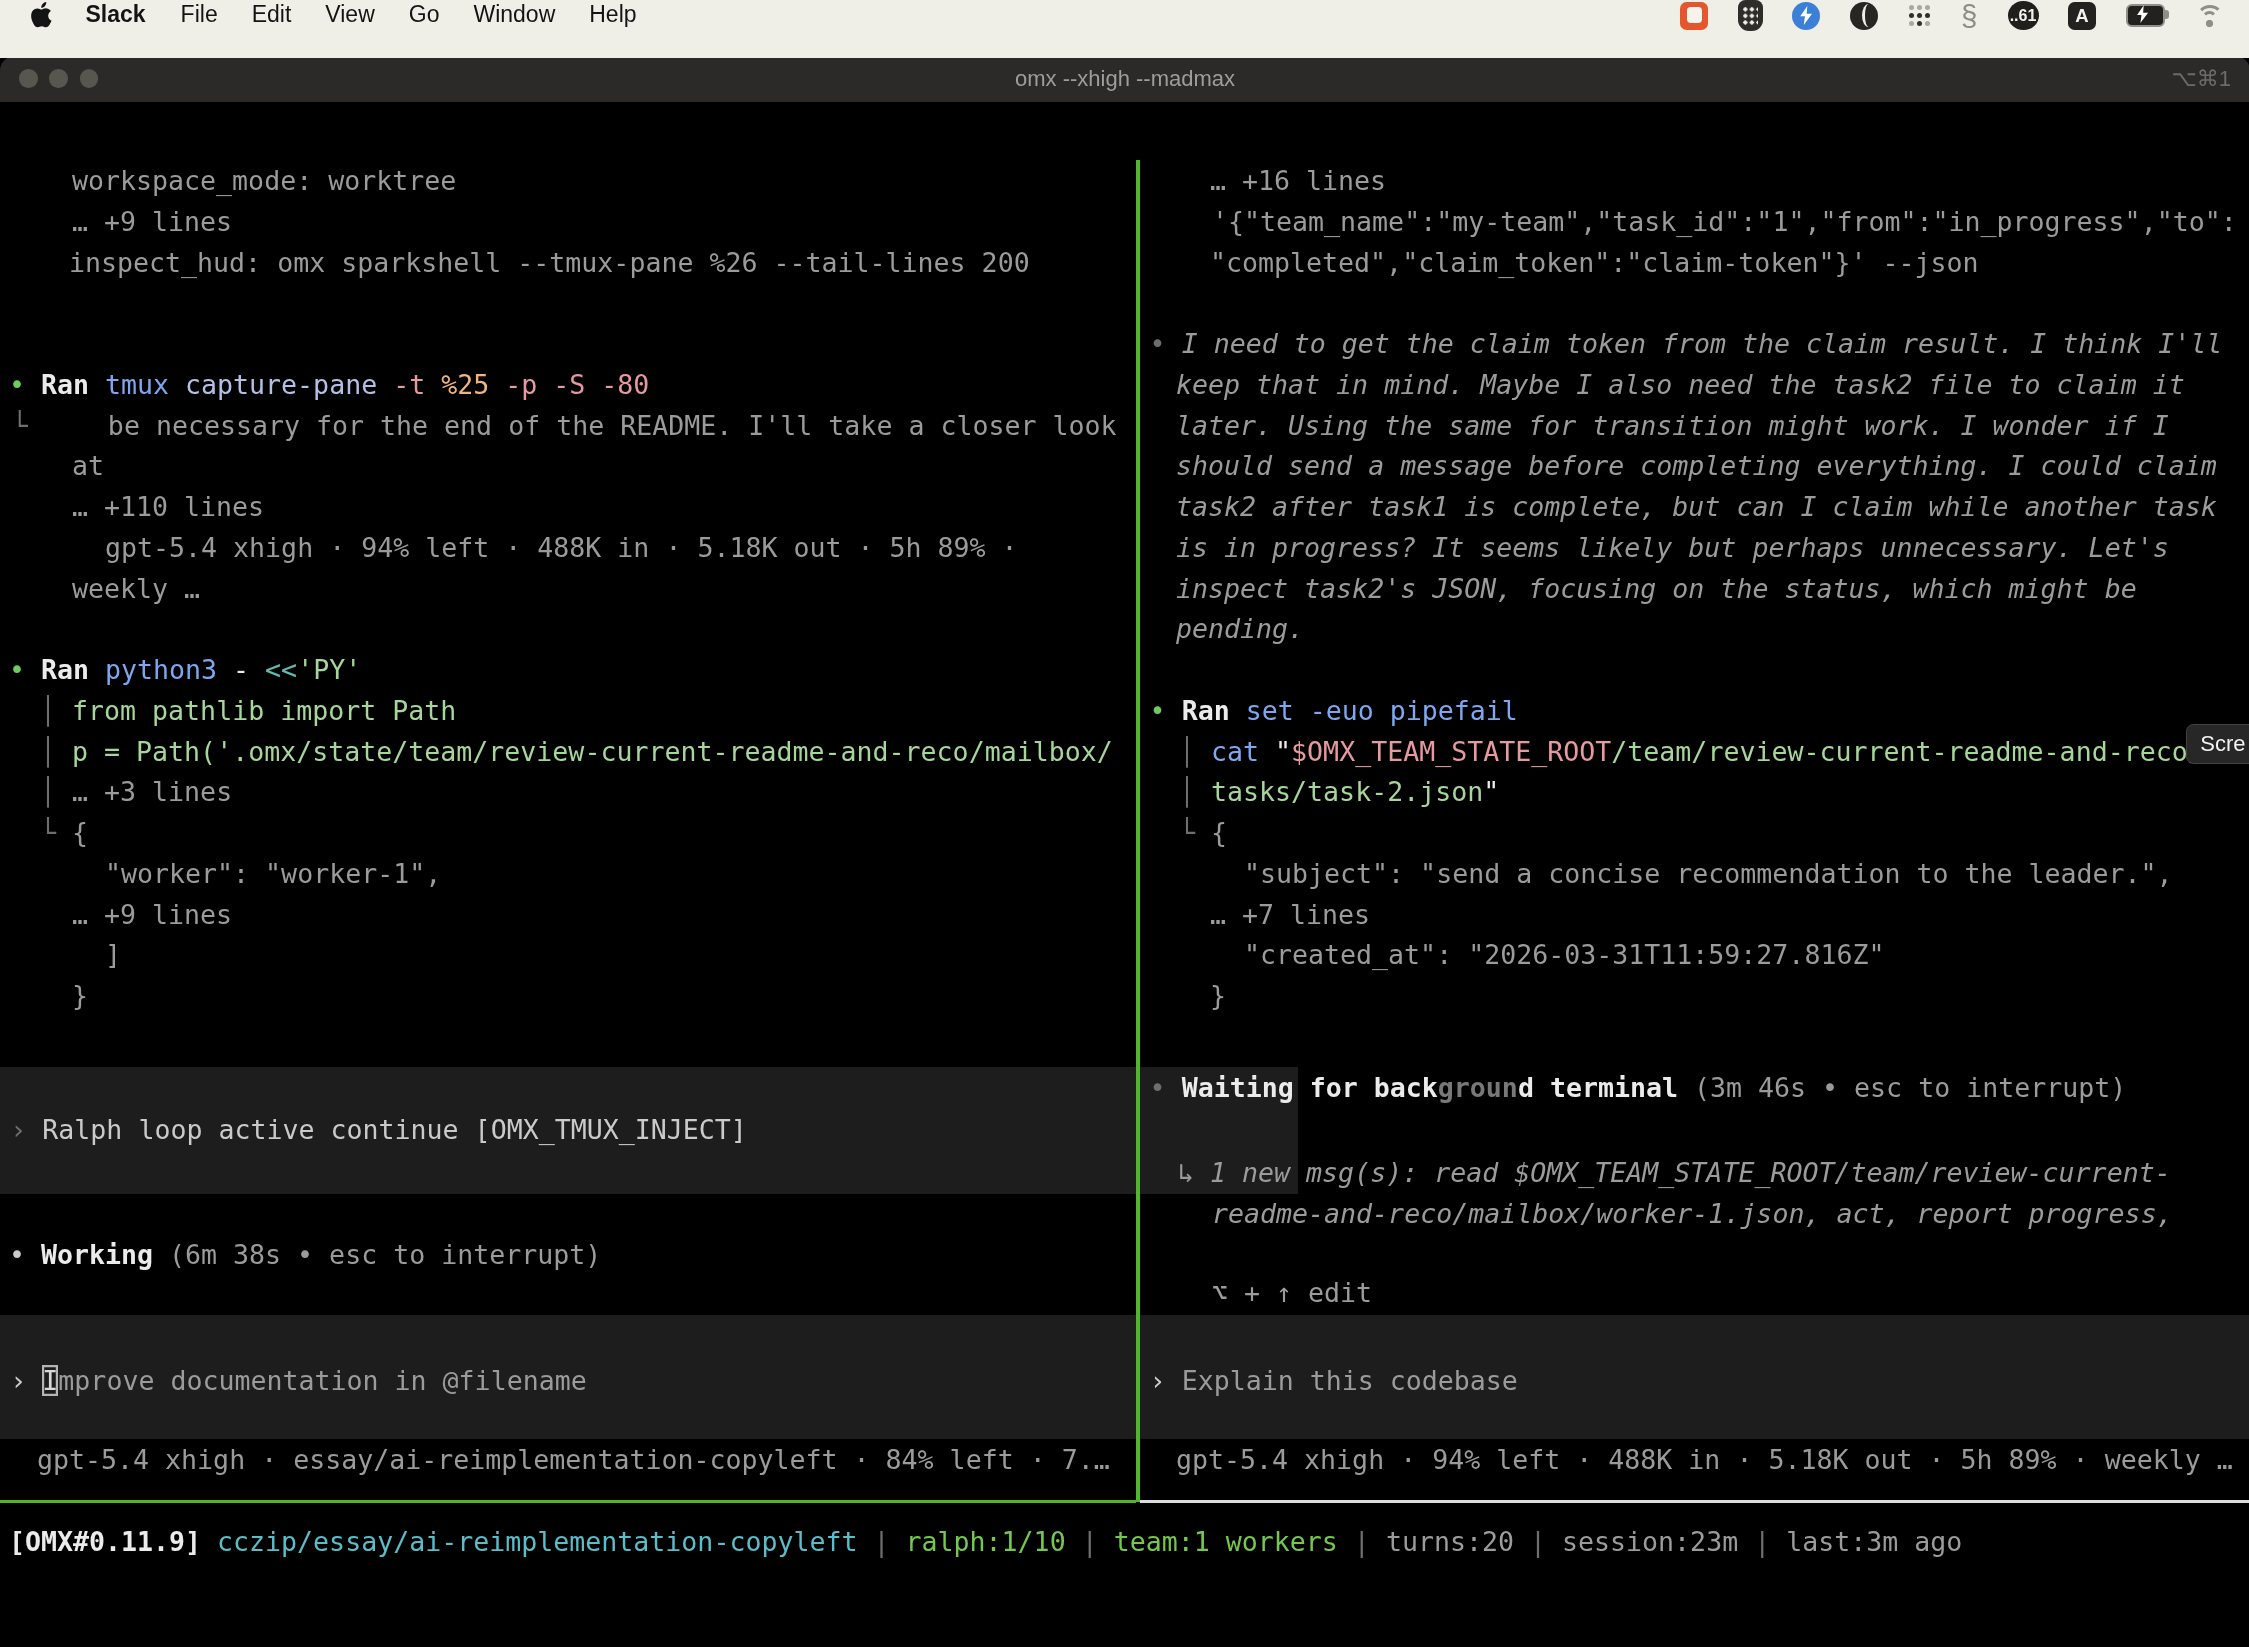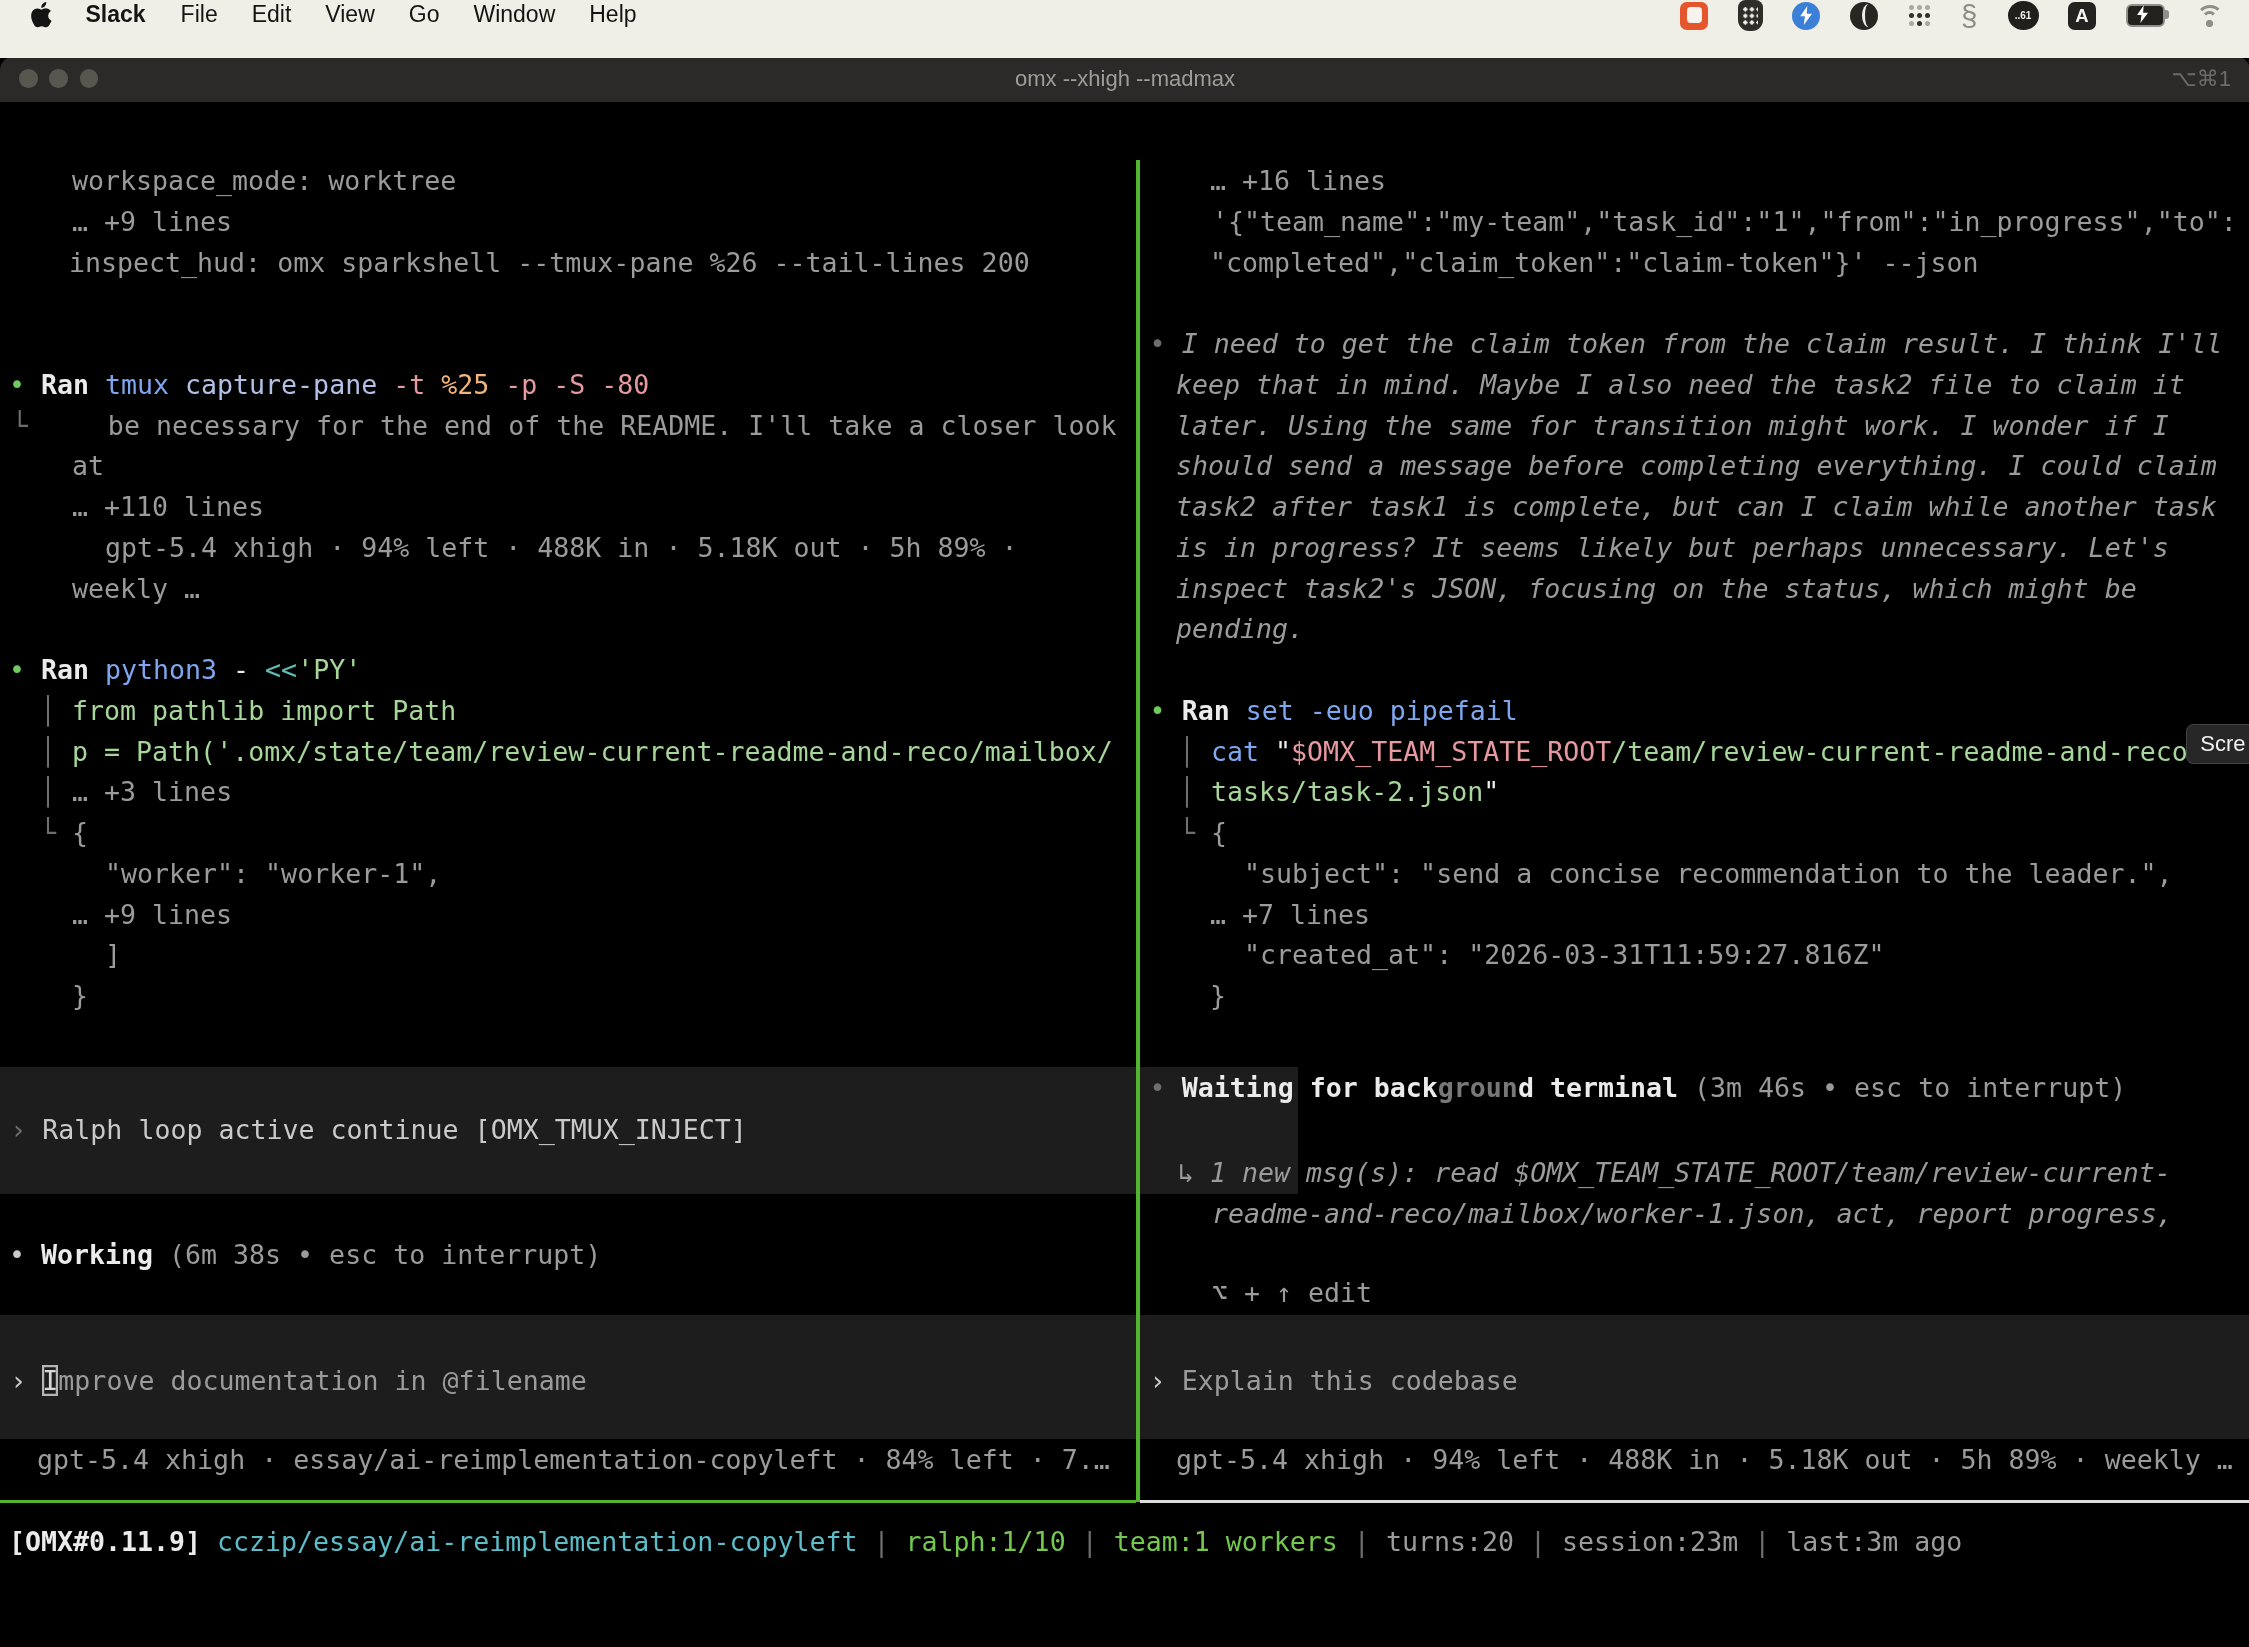--- a/index.html
+++ b/index.html
@@ -30,21 +30,21 @@
   .crescent-app-icon{width:28px;height:28px;border-radius:50%;background:#262622;}
   .crescent-app-icon::before{content:"";position:absolute;left:12.5px;top:2.2px;width:10.3px;height:23px;
     border-left:3.7px solid #efede6;border-radius:50%;}
   .dots-grid-icon{width:23.6px;height:23.6px;}
   .dots-grid-icon::before{content:"";position:absolute;left:1.5px;top:1.5px;width:5.2px;height:5.2px;border-radius:50%;
     background:#a9a8a2;box-shadow:8px 0 #a9a8a2,16px 0 #a9a8a2,0 8px #323129,8px 8px #323129,
     16px 8px #323129,0 16px #a9a8a2,8px 16px #323129,16px 16px #a9a8a2;}
   .squiggle-icon{width:17.7px;height:31px;color:#8c8b85;font-size:29.5px;line-height:31px;text-align:center;}
   .squiggle-icon::before{content:"§";}
   .stats-badge-icon{width:31px;height:29.5px;background:#201f1c;border-radius:50%;}
-  .stats-badge-icon .micon-label{font-size:10px;}
+  .stats-badge-icon .micon-label{font-size:16px;}
   .letter-a-app-icon{width:28px;height:28px;background:#232220;border-radius:6.6px;}
   .letter-a-app-icon .micon-label{font-size:18.5px;}
   .battery-icon{width:35px;height:19px;border:2.2px solid #8f8e88;border-radius:5.9px;background:#22211e;}
   .battery-icon::before{content:"";position:absolute;left:9.6px;top:-0.7px;width:11px;height:17.7px;
     background:#fff;clip-path:polygon(60% 0,0 55%,40% 55%,30% 100%,100% 42%,55% 42%);}
   .battery-icon::after{content:"";position:absolute;right:-6.6px;top:4.4px;width:3.7px;height:8.9px;
     background:#8f8e88;border-radius:0 3px 3px 0;}
   .wifi-icon{width:31px;height:25px;background:radial-gradient(circle at 50% 82%,#8f8e88 3.3px,transparent 4px);}
   .wifi-icon::before{content:"";position:absolute;left:1.5px;top:1.5px;width:22px;height:22px;
     border:3.3px solid #8f8e88;border-radius:50%;clip-path:polygon(-10% -10%,110% -10%,50% 50%);}

